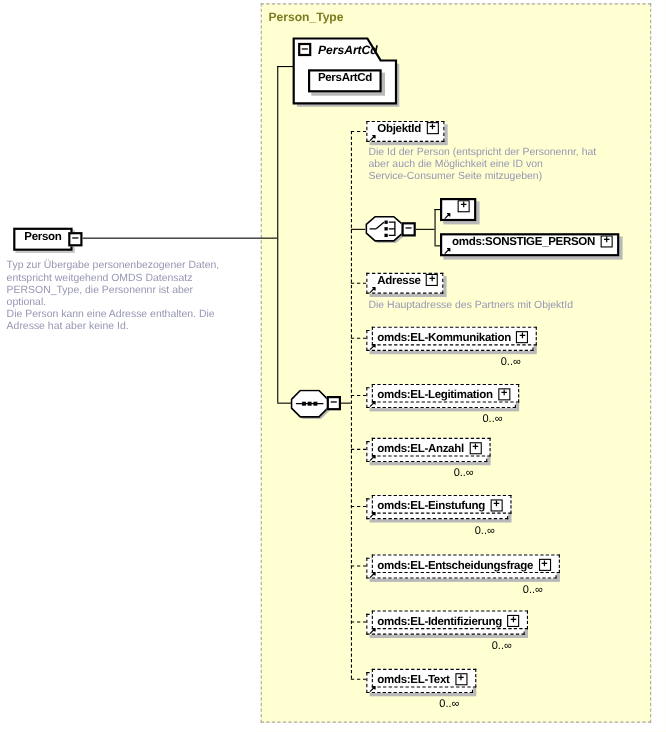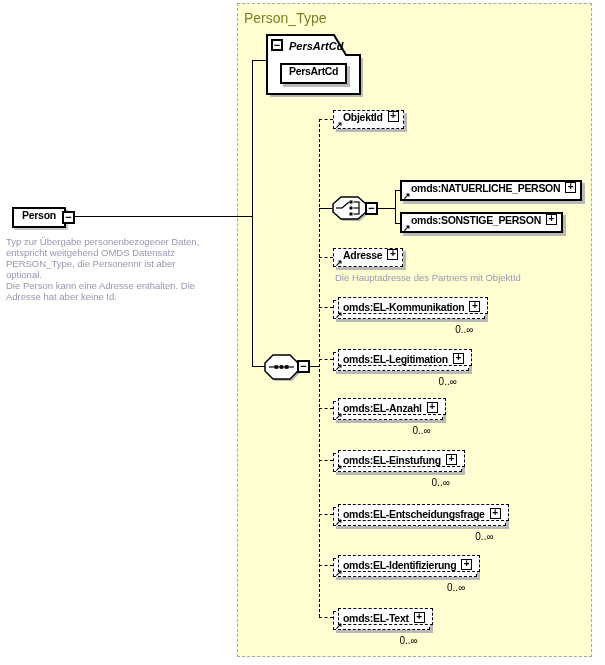--- a/index.html
+++ b/index.html
@@ -1,21 +1,21 @@
 <!DOCTYPE html>
 <html><head>
 <meta charset="utf-8">
 <style>
   html,body{margin:0;padding:0;background:#fff;}
   #canvas{position:relative;width:605px;height:665px;background:#ffffff;overflow:hidden;
           font-family:"Liberation Sans",sans-serif;}
   
   .container{position:absolute;left:237px;top:3px;width:355px;height:654px;
              background:#ffffd2;border:1px dashed #a8a8a8;box-sizing:border-box;z-index:0;}
-  .container-title{position:absolute;left:244px;top:10px;font-size:14px;font-weight:normal;
+  .container-title{position:absolute;left:244px;top:10px;font-size:11px;font-weight:bold;
                    color:#7d7d21;z-index:2;}
   
   .hl{position:absolute;height:0;border-top:1px solid #000;z-index:1;}
   .vl{position:absolute;width:0;border-left:1px solid #000;z-index:1;}
   .hl.dash{border-top-style:dashed;}
   .vl.dash{border-left-style:dashed;}
   
   .node{position:absolute;display:inline-flex;align-items:flex-start;background:#fff;
         box-sizing:border-box;height:19px;padding:0 4px 0 9px;white-space:nowrap;
         font-size:10.5px;font-weight:bold;letter-spacing:-0.3px;color:#000;z-index:2;
@@ -119,24 +119,26 @@
     <line x1="21.5" y1="18" x2="27" y2="18" stroke="#000" stroke-width="1.2"></line>
     <line x1="27" y1="5.4" x2="27" y2="18.6" stroke="#000" stroke-width="1.2"></line>
   </svg>
   <div class="toggle" style="left:365px;top:202px;">−</div>
 
   <div class="node dashed" style="left:333px;top:110px;">
     <span class="ref">↗</span>
     <span class="lbl">ObjektId</span>
     <span class="plus">+</span>
   </div>
+  <div class="ann" style="left:335px;top:133px;width:260px;">Die Id der Person (entspricht der Personennr, hat
+aber auch die Möglichkeit eine ID von
+Service-Consumer Seite mitzugeben)</div>
 
   <div class="node solid" style="left:400px;top:180px;">
     <span class="ref">↗</span>
-    <span class="lbl">omds:NATUERLICHE_PERSON</span>
     <span class="plus">+</span>
   </div>
   <div class="node solid" style="left:400px;top:212px;">
     <span class="ref">↗</span>
     <span class="lbl">omds:SONSTIGE_PERSON</span>
     <span class="plus">+</span>
   </div>
 
   <div class="node dashed" style="left:333px;top:248px;">
     <span class="ref">↗</span>

